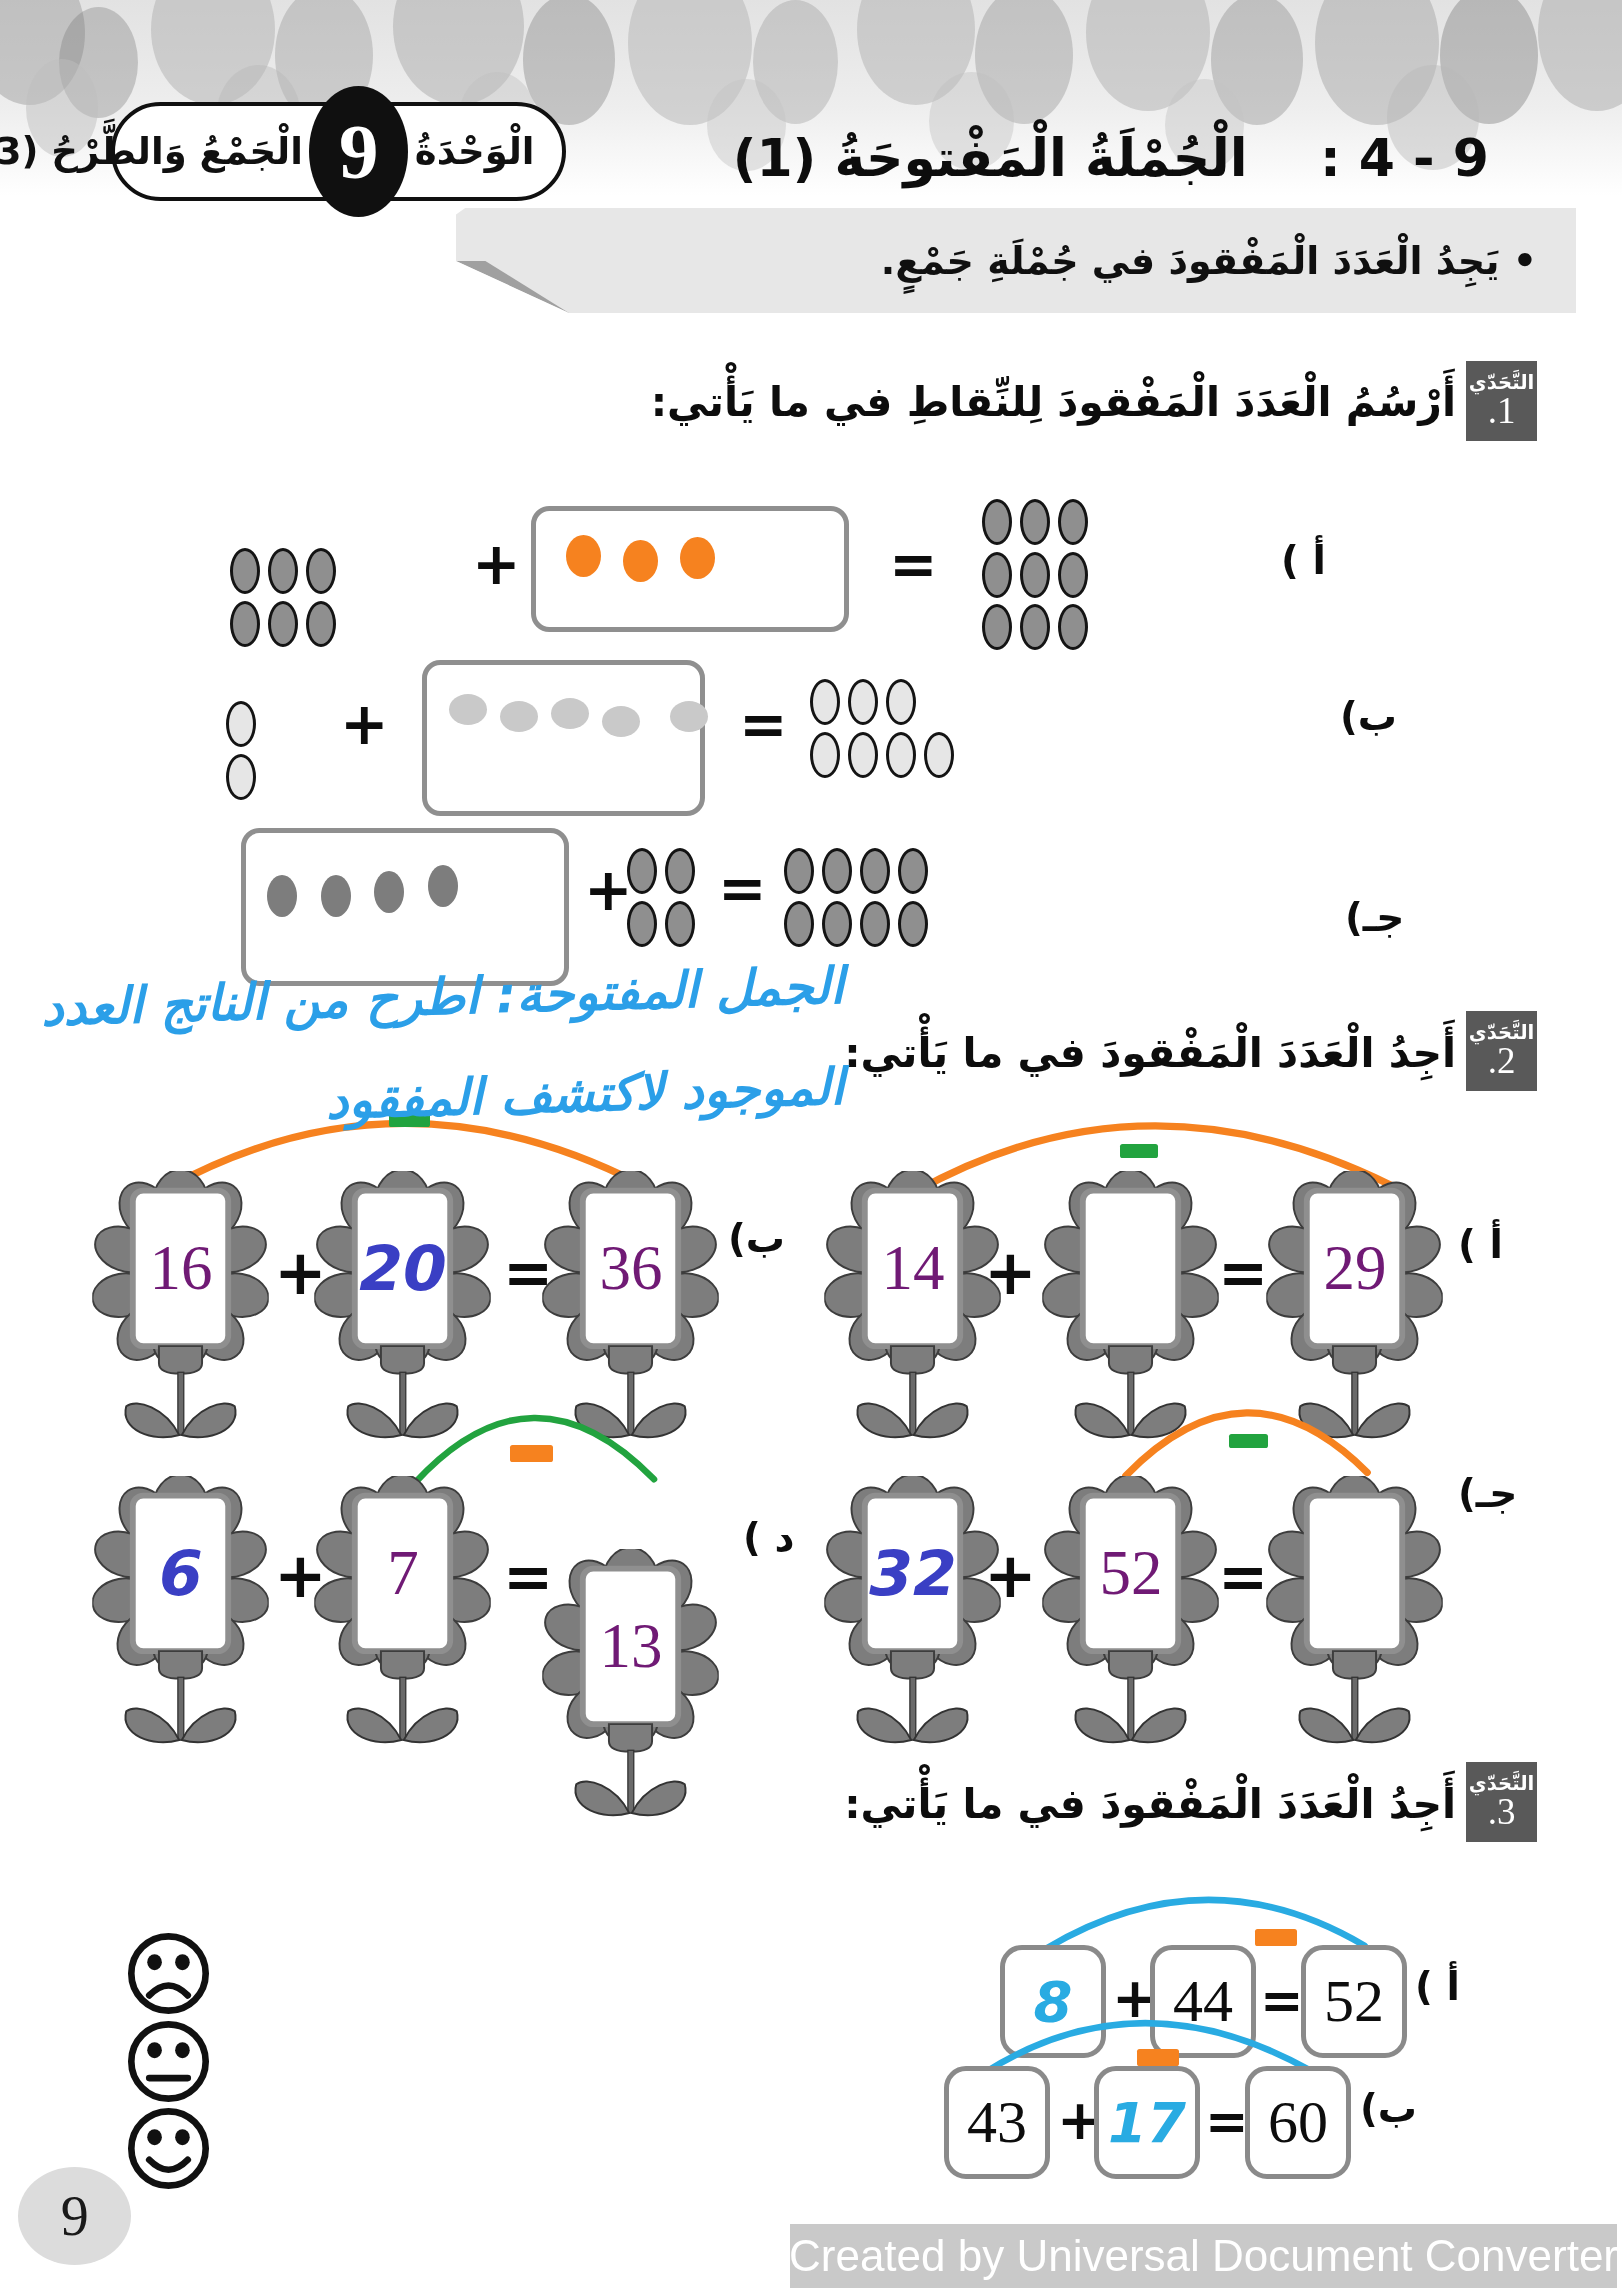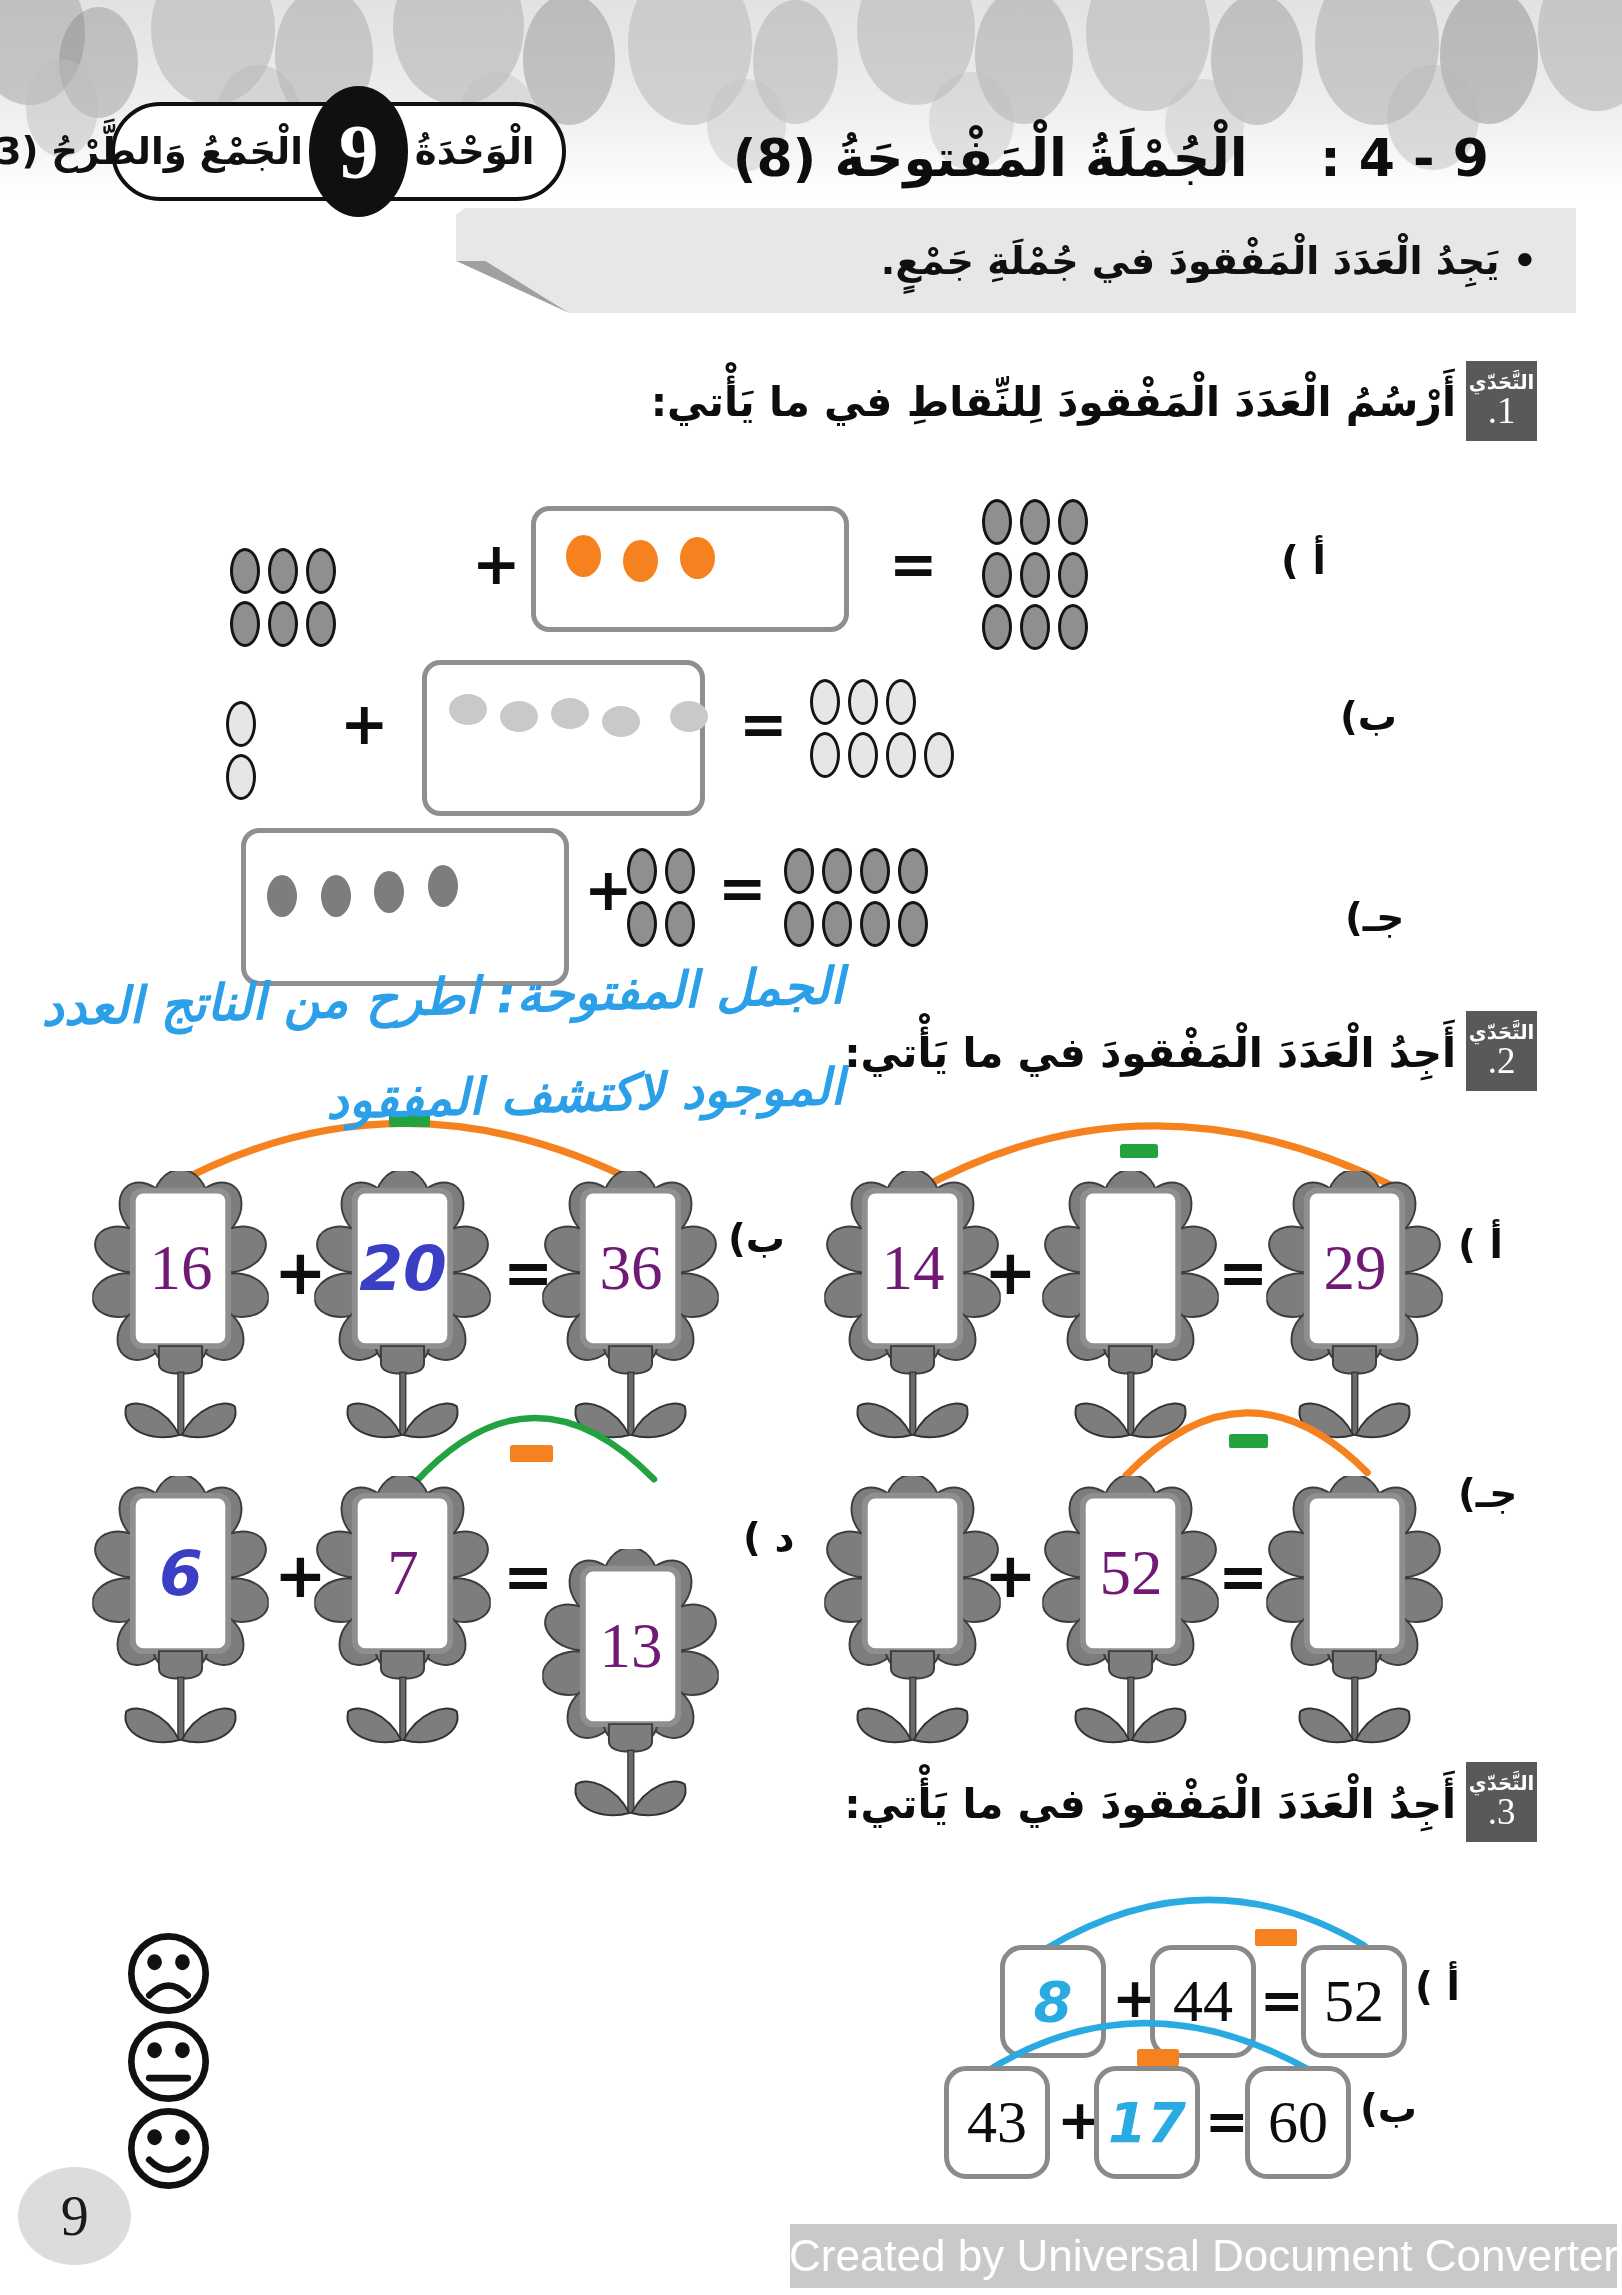--- a/index.html
+++ b/index.html
@@ -159,21 +159,21 @@
   <span class="txt">الْوَحْدَةُ</span>
   <span class="unit-num">
     <span>9</span>
   </span>
   <span class="txt">الْجَمْعُ وَالطَّرْحُ (3)</span>
 </div>
 
 <div class="lesson-title">
   <span class="code" dir="rtl">9 - 4 :</span>
   <span>&nbsp;&nbsp;</span>
-  <span>الْجُمْلَةُ الْمَفْتوحَةُ (8)</span>
+  <span>الْجُمْلَةُ الْمَفْتوحَةُ (1)</span>
 </div>
 
 <div class="objective">
   <div class="fold"></div>
   <div class="otext">
     <span>•</span>&nbsp;
     <span>يَجِدُ الْعَدَدَ الْمَفْقودَ في جُمْلَةِ جَمْعٍ.</span>
   </div>
 </div>
 
@@ -388,20 +388,21 @@
       <use href="#flower-sym"></use>
     </svg>
   <div class="fnum">13</div>
 </div>
 <div class="rowlabel" style="left:743px;top:1515px">( د</div>
 
 <div class="flower" style="left:824px;top:1476px">
   <svg class="fsvg" viewBox="0 0 270 430">
       <use href="#flower-sym"></use>
     </svg>
+  <div class="fnum hand blue">32</div>
 </div>
 <div class="op" style="left:984px;top:1544px;font-size:63px">+</div>
 <div class="flower" style="left:1042px;top:1476px">
   <svg class="fsvg" viewBox="0 0 270 430">
       <use href="#flower-sym"></use>
     </svg>
   <div class="fnum">52</div>
 </div>
 <div class="op" style="left:1218px;top:1547px;font-size:60px">=</div>
 <div class="flower" style="left:1266px;top:1476px">

